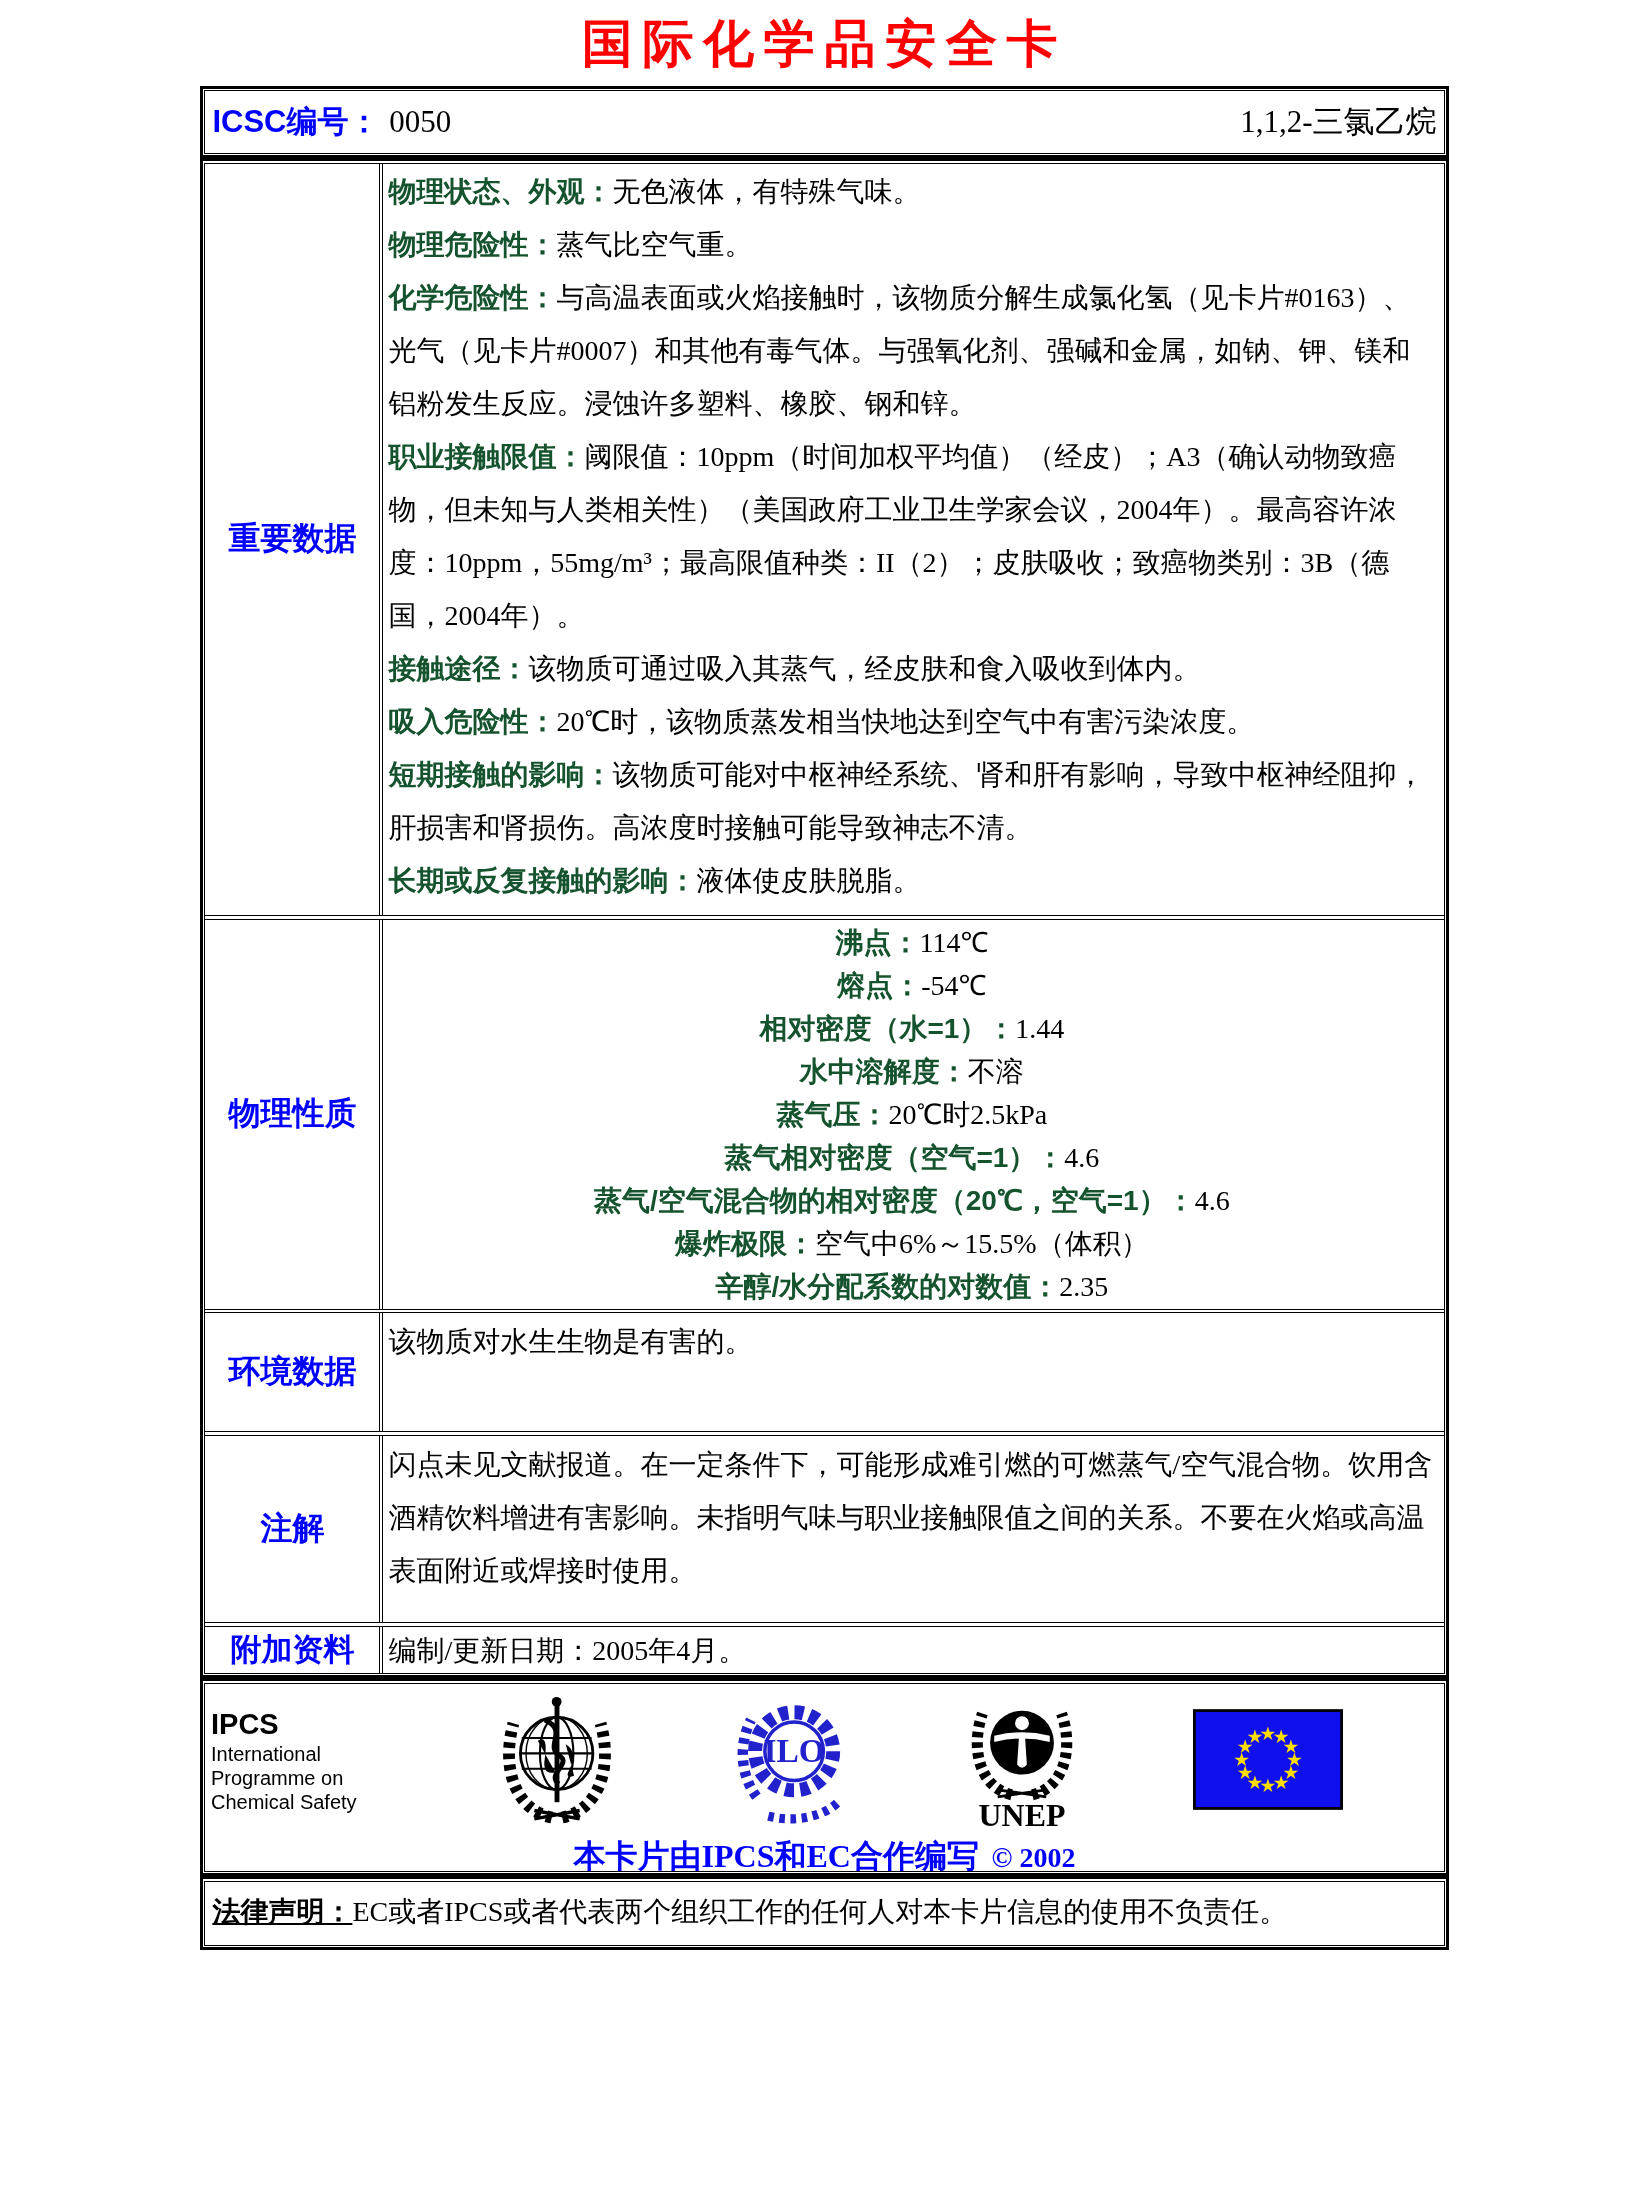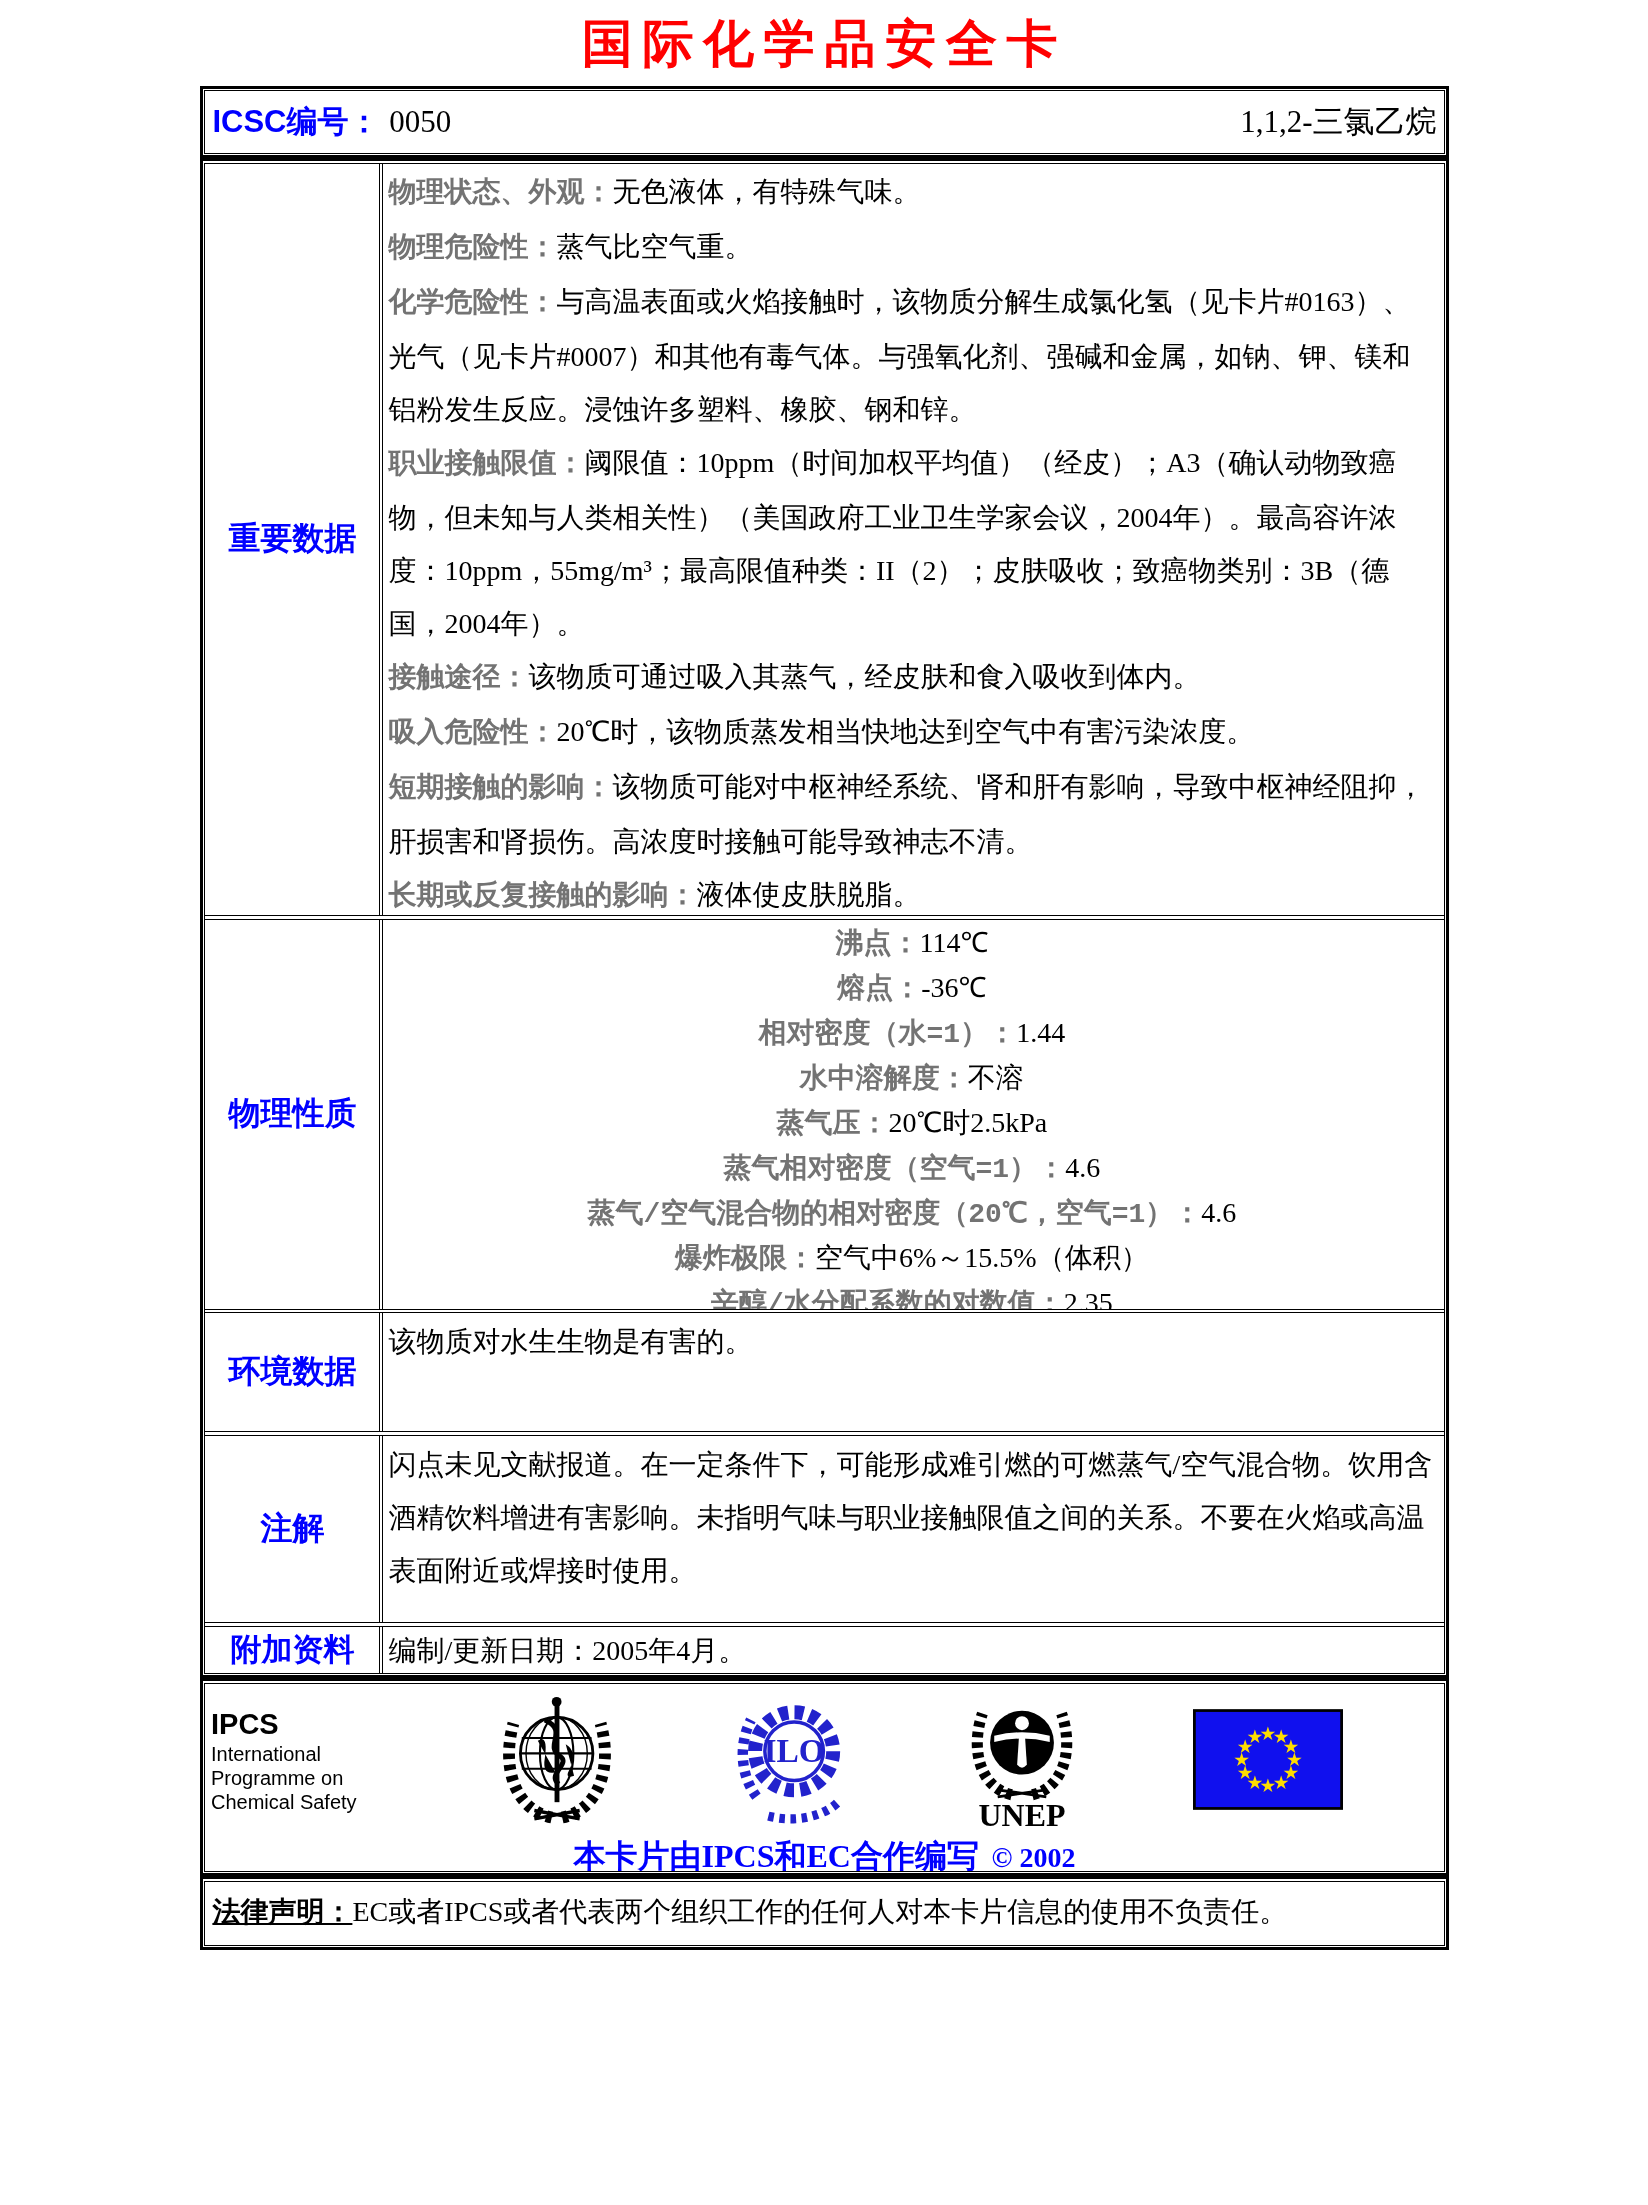--- a/index.html
+++ b/index.html
@@ -20,21 +20,21 @@
   .rlabel{width:174px;flex:0 0 174px;display:flex;align-items:center;justify-content:center;
           color:#0000FF;font-weight:bold;font-family:"Liberation Sans",sans-serif;
           font-size:32px;text-align:center;}
   .vdiv{width:1.4px;flex:0 0 1.4px;border-left:1.4px solid #000;border-right:1.4px solid #000;}
   .hdiv{height:2.8px;border-top:1.4px solid #000;border-bottom:1.4px solid #000;}
   .rcontent{flex:1;padding:1.4px 8.3px 0 5.6px;font-size:28px;word-break:break-all;}
   .rcontent p{margin:0;}
   .imp p{line-height:53px;}
   .phys p{line-height:43px;text-align:center;}
   .note p,.env p{line-height:53px;}
-  .k{color:#737373;font-weight:bold;font-family:Liberation Mono, monospace;}
+  .k{color:#14532d;font-weight:bold;font-family:Liberation Sans, sans-serif;}
   .v{color:#000;}
   .addl{display:flex;align-items:center;}
   
   .logos-inner{height:189px;padding:0;}
   .logo-row{display:flex;align-items:center;justify-content:space-between;
             height:143px;padding:4.2px 101px 0 5.6px;}
   .ipcs{font-family:"Liberation Sans",sans-serif;width:174px;flex:0 0 174px;}
   .ipcs .acr{font-size:29px;font-weight:bold;line-height:36px;}
   .ipcs .l{font-size:20px;line-height:24px;}
   .credit{ text-align:center;color:#0000FF;font-weight:bold;font-size:32px;margin-top:4.2px;
@@ -79,21 +79,21 @@
         </div>
       </div>
 
       <div class="hdiv"></div>
 
       <div class="row" style="height:389px">
         <div class="rlabel">物理性质</div>
         <div class="vdiv"></div>
         <div class="rcontent phys">
           <p><span class="k">沸点：</span><span class="v">114℃</span></p>
-          <p><span class="k">熔点：</span><span class="v">-36℃</span></p>
+          <p><span class="k">熔点：</span><span class="v">-54℃</span></p>
           <p><span class="k">相对密度（水=1）：</span><span class="v">1.44</span></p>
           <p><span class="k">水中溶解度：</span><span class="v">不溶</span></p>
           <p><span class="k">蒸气压：</span><span class="v">20℃时2.5kPa</span></p>
           <p><span class="k">蒸气相对密度（空气=1）：</span><span class="v">4.6</span></p>
           <p><span class="k">蒸气/空气混合物的相对密度（20℃，空气=1）：</span><span class="v">4.6</span></p>
           <p><span class="k">爆炸极限：</span><span class="v">空气中6%～15.5%（体积）</span></p>
           <p><span class="k">辛醇/水分配系数的对数值：</span><span class="v">2.35</span></p>
         </div>
       </div>
 

